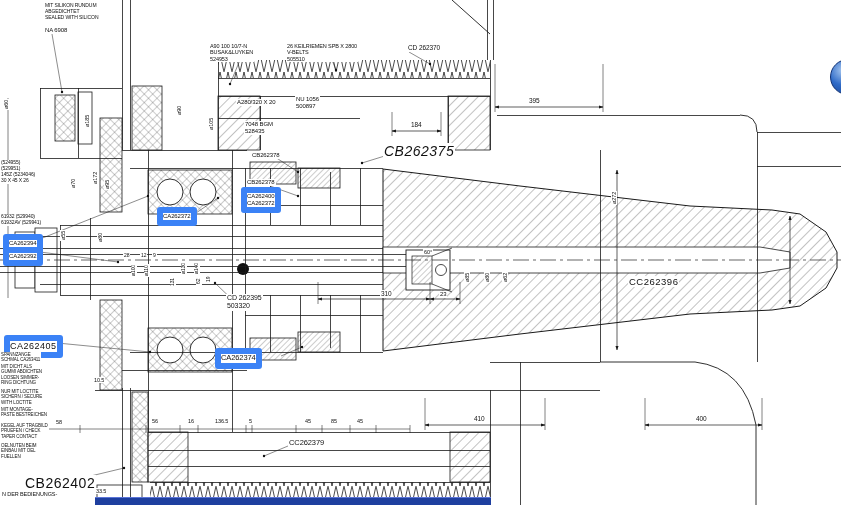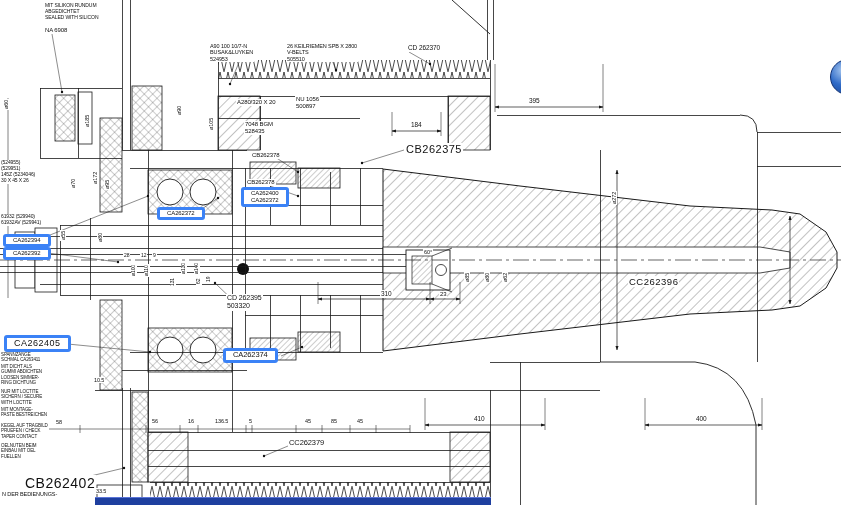--- a/index.html
+++ b/index.html
@@ -2,21 +2,21 @@
 <html><head>
 <meta charset="utf-8">
 <style>
   html,body{margin:0;padding:0;background:#777;}
   .screen{position:relative;width:841px;height:505px;background:#fff;overflow:hidden;
           font-family:"Liberation Sans",sans-serif;}
   svg{position:absolute;left:0;top:0;}
   #labels{position:absolute;left:0;top:0;width:841px;height:505px;}
   .lbl{position:absolute;white-space:pre;color:#111;line-height:1.18;background:#fff;
        padding:0 1px;letter-spacing:-0.1px;transform-origin:0 0;}
-  .lbl.box{border:3px solid #3b82f6;border-radius:3px;padding:0 7px;}
+  .lbl.box{border:6px solid #3b82f6;border-radius:3px;padding:0 0;}
   .lbl.big{letter-spacing:.5px;}
   #titlebar{position:absolute;left:95px;top:497px;width:396px;height:8px;border-top:1px solid #5b74d8;}
   #ball{position:absolute;left:830px;top:59px;width:34px;height:34px;border-radius:50%;
         border:1px solid #0d2f73;}
 </style>
 </head>
 <body>
 
 <div class="screen">
 
@@ -152,39 +152,39 @@
 524953</div>
       <div class="lbl" style="left: 286px; top: 43px; font-size: 5.5px;">26 KEILRIEMEN SPB X 2800
 V-BELTS
 505510</div>
       <div class="lbl" style="left: 407px; top: 44px; font-size: 6.5px;">CD 262370</div>
       <div class="lbl" style="left: 236px; top: 99px; font-size: 6px;">A280/320 X 20</div>
       <div class="lbl" style="left: 295px; top: 96px; font-size: 6px;">NU 1056
 500897</div>
       <div class="lbl" style="left: 244px; top: 121px; font-size: 6px;">7048 BGM
 528435</div>
-      <div class="lbl big" style="left: 405px; top: 143px; font-size: 11px;">CB262375</div>
+      <div class="lbl big" style="left: 383px; top: 143px; font-size: 14px; font-style: italic;">CB262375</div>
       <div class="lbl" style="left: 251px; top: 152px; font-size: 6px;">CB262378</div>
       <div class="lbl" style="left: 246px; top: 179px; font-size: 6px;">CB262378</div>
       <div class="lbl box" style="left: 241px; top: 187px; font-size: 6px;">CA262400
 CA262372</div>
       <div class="lbl box" style="left: 157px; top: 207px; font-size: 6px;">CA262372</div>
       <div class="lbl" style="left: 0px; top: 214px; font-size: 5px;">61932 (529940)
 61932AV (529941)</div>
       <div class="lbl box" style="left: 3px; top: 234px; font-size: 6px;">CA262394</div>
       <div class="lbl box" style="left: 3px; top: 247px; font-size: 6px;">CA262392</div>
       <div class="lbl" style="left: 0px; top: 160px; font-size: 5px;">(524955)
 (529951)
 145Z (5234046)
 30 X 45 X 26</div>
       <div class="lbl" style="left: 226px; top: 294px; font-size: 7px;">CD 262395
 503320</div>
       <div class="lbl big" style="left: 628px; top: 276px; font-size: 9.5px;">CC262396</div>
       <div class="lbl box big" style="left: 4px; top: 335px; font-size: 9px;">CA262405</div>
-      <div class="lbl box" style="left: 223px; top: 348px; font-size: 7.5px;">CA262374</div>
+      <div class="lbl box" style="left: 215px; top: 348px; font-size: 7.5px;">CA262374</div>
       <div class="lbl" style="left: 288px; top: 439px; font-size: 7.5px;">CC262379</div>
       <div class="lbl big" style="left: 24px; top: 475px; font-size: 14px;">CB262402</div>
       <div class="lbl" style="left: 1px; top: 491px; font-size: 5.5px;">N DER BEDIENUNGS-</div>
       <div class="lbl" style="left: 0px; top: 352px; font-size: 4.5px;">SPANNZANGE
 SCHMAL CA263411</div>
       <div class="lbl" style="left: 0px; top: 364px; font-size: 4.5px;">MIT DICHT ALS
 GUMMI ABDICHTEN
 LOOSEN SIMMER-
 RING DICHTUNG</div>
       <div class="lbl" style="left: 0px; top: 389px; font-size: 4.5px;">NUR MIT LOCTITE

